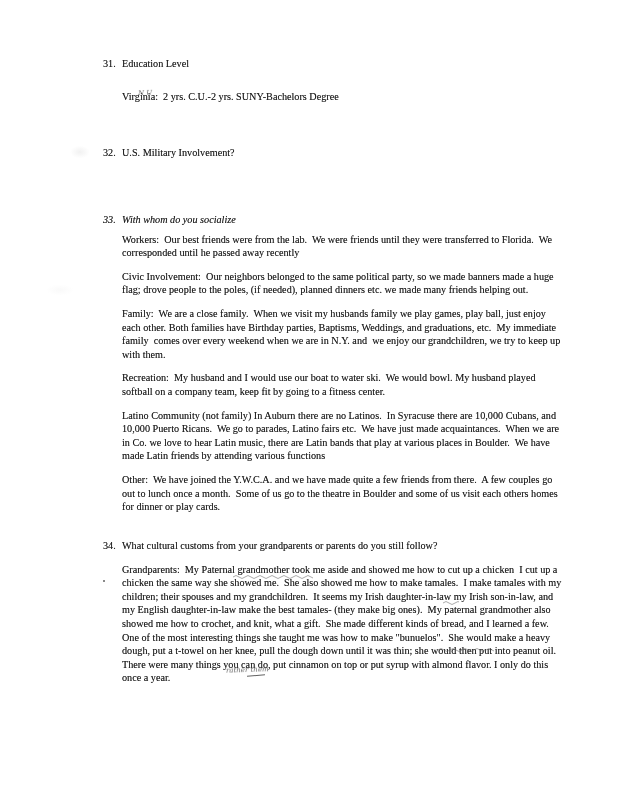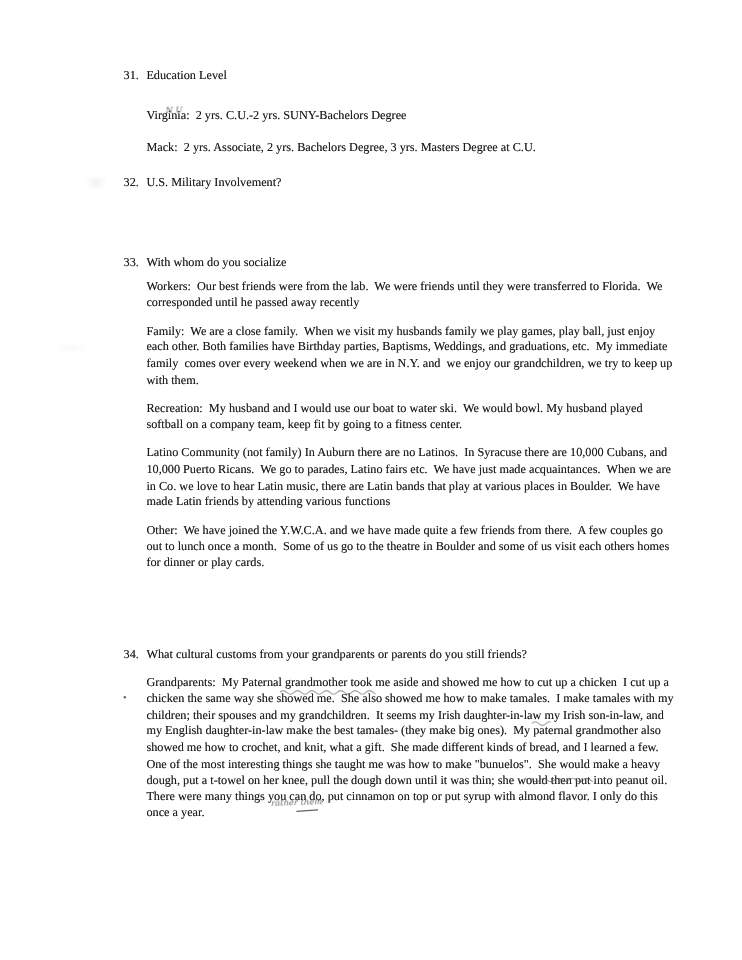--- a/index.html
+++ b/index.html
@@ -18,21 +18,21 @@
       radial-gradient(14px 9px at 80px 152px, rgba(120,120,120,0.10), rgba(120,120,120,0) 70%),
       radial-gradient(20px 8px at 60px 290px, rgba(140,140,140,0.05), rgba(140,140,140,0) 70%);
   }
   .section{
     position:absolute;left:103px;width:462px;
     font-size:10.2px;line-height:13.6px;
     text-shadow:0 0 0.5px rgba(25,25,25,0.55);
   }
   .q-line{margin:0 0 8px 0;white-space:pre-wrap;}
   .section:nth-of-type(1) .q-line{margin-bottom:19px;}
-  .section:nth-of-type(3) .q-line{margin-bottom:6px;}
+  .section:nth-of-type(3) .q-line{margin-bottom:6px;font-style:italic;}
   .section:nth-of-type(4) .q-line{margin-bottom:10px;}
   .q-num{display:inline-block;width:19px;}
   .para{
     margin:0 0 10px 19px;width:441px;
     white-space:pre-wrap;
   }
   .section:nth-of-type(1) .para{margin-bottom:14px;}
   
   .ann{position:absolute;pointer-events:none;}
   .hand{
@@ -45,35 +45,35 @@
   .strike-line{height:1px;background:rgba(45,45,45,0.75);transform:rotate(-4deg);}
   .pencil-dot{width:2px;height:2px;border-radius:50%;background:rgba(60,60,60,0.8);}
 </style>
 </head>
 <body>
 
 <div class="paper">
     <section class="section" style="top: 57px;">
       <div class="q-line"><span class="q-num">31.</span><span>Education Level</span></div>
       <p class="para">Virginia:  2 yrs. C.U.-2 yrs. SUNY-Bachelors Degree</p>
-      <p class="para">Mack:  2 yrs. Associate, 2 yrs. Bachelors Degree, 3 yrs. Masters Degree at C.U.</p>
     </section>
     <section class="section" style="top: 146px;">
       <div class="q-line"><span class="q-num">32.</span><span>U.S. Military Involvement?</span></div>
     </section>
     <section class="section" style="top: 213px;">
       <div class="q-line"><span class="q-num">33.</span><span>With whom do you socialize</span></div>
       <p class="para">Workers:  Our best friends were from the lab.  We were friends until they were transferred to Florida.  We corresponded until he passed away recently</p>
+      <p class="para">Civic Involvement:  Our neighbors belonged to the same political party, so we made banners made a huge flag; drove people to the poles, (if needed), planned dinners etc. we made many friends helping out.</p>
       <p class="para">Family:  We are a close family.  When we visit my husbands family we play games, play ball, just enjoy each other. Both families have Birthday parties, Baptisms, Weddings, and graduations, etc.  My immediate family  comes over every weekend when we are in N.Y. and  we enjoy our grandchildren, we try to keep up with them.</p>
       <p class="para">Recreation:  My husband and I would use our boat to water ski.  We would bowl. My husband played softball on a company team, keep fit by going to a fitness center.</p>
       <p class="para">Latino Community (not family) In Auburn there are no Latinos.  In Syracuse there are 10,000 Cubans, and 10,000 Puerto Ricans.  We go to parades, Latino fairs etc.  We have just made acquaintances.  When we are in Co. we love to hear Latin music, there are Latin bands that play at various places in Boulder.  We have made Latin friends by attending various functions</p>
       <p class="para">Other:  We have joined the Y.W.C.A. and we have made quite a few friends from there.  A few couples go out to lunch once a month.  Some of us go to the theatre in Boulder and some of us visit each others homes for dinner or play cards.</p>
     </section>
     <section class="section" style="top: 539px;">
-      <div class="q-line"><span class="q-num">34.</span><span>What cultural customs from your grandparents or parents do you still friends?</span></div>
+      <div class="q-line"><span class="q-num">34.</span><span>What cultural customs from your grandparents or parents do you still follow?</span></div>
       <p class="para">Grandparents:  My Paternal grandmother took me aside and showed me how to cut up a chicken  I cut up a chicken the same way she showed me.  She also showed me how to make tamales.  I make tamales with my children; their spouses and my grandchildren.  It seems my Irish daughter-in-law my Irish son-in-law, and my English daughter-in-law make the best tamales- (they make big ones).  My paternal grandmother also showed me how to crochet, and knit, what a gift.  She made different kinds of bread, and I learned a few.  One of the most interesting things she taught me was how to make "bunuelos".  She would make a heavy dough, put a t-towel on her knee, pull the dough down until it was thin; she would then put into peanut oil. There were many things you can do, put cinnamon on top or put syrup with almond flavor. I only do this once a year.</p>
     </section>
     <div class="ann" style="left: 138px; top: 81px;"><span class="hand">N U</span></div>
     <div class="ann" style="left: 233px; top: 573px;">
       <svg class="scribble-svg" width="80" height="7" viewBox="0 0 80 7">
         <path d="M0,4 q3,-3 6,0 t6,0 q3,-3 6,0 t6,0 q3,-3 6,0 t6,0 q3,-3 6,0 t6,0 q3,-3 6,0 t6,0 q3,-3 6,0 t6,0 q3,-3 6,0 t6,0" fill="none" stroke="#555" stroke-width="0.9"></path>
       </svg>
     </div>
     <div class="ann" style="left: 443px; top: 599px;">
       <svg class="scribble-svg" width="16" height="7" viewBox="0 0 16 7">

